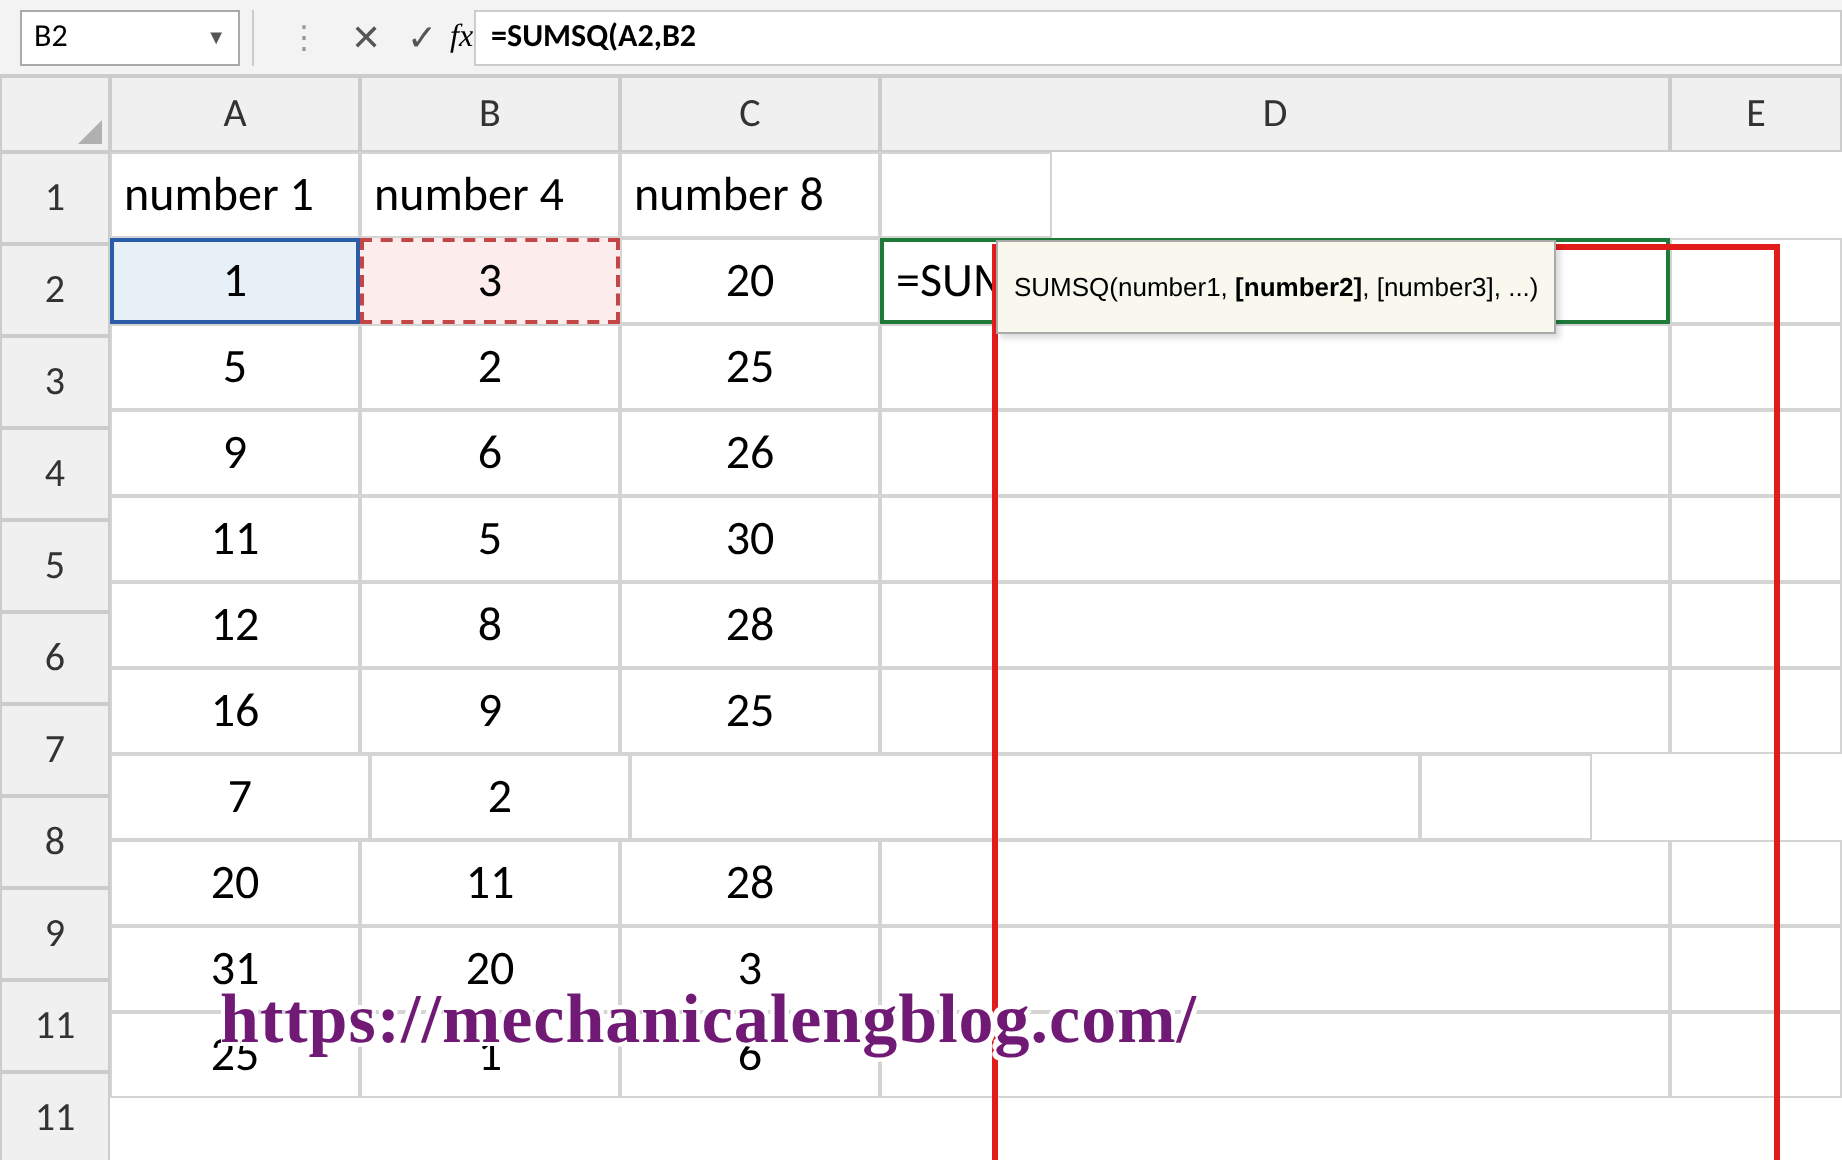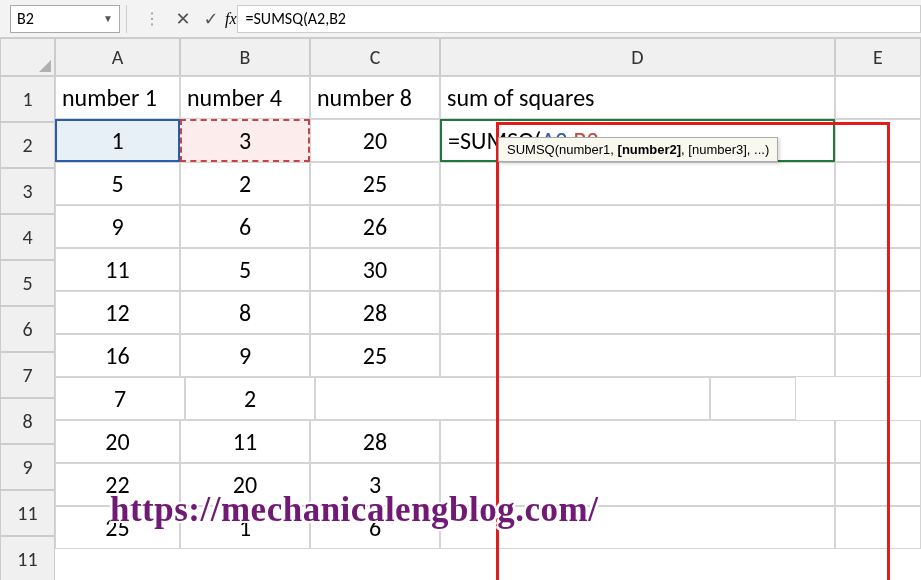--- a/index.html
+++ b/index.html
@@ -6,21 +6,21 @@
   body { font-family: Calibri, Arial, sans-serif; font-size: 20px; background: #fff; width: 921px; height: 580px; overflow: hidden; position: relative; }
 
   
   .formula-bar-row { display: flex; align-items: center; height: 38px; border-bottom: 1px solid #ccc; background: #f3f3f3; padding-left: 10px; }
   .name-box { width: 110px; height: 28px; background: #fff; border: 1px solid #aaa; font-size: 16px; padding: 2px 6px; display: flex; align-items: center; justify-content: space-between; }
   .name-box .dropdown-arrow { font-size: 10px; color: #555; }
   .fb-sep { width: 6px; height: 28px; border-left: 1px solid #ccc; margin: 0 12px 0 6px; }
   .fb-btn { width: 28px; height: 28px; display:flex; align-items:center; justify-content:center; color:#555; font-size: 18px; cursor: pointer; }
   .fb-dots { color: #999; font-size: 16px; letter-spacing: 1px; margin-right:8px; }
   .fx-label { font-style: italic; font-family: 'Times New Roman', serif; font-size: 16px; }
-  .formula-input { flex:1; height: 28px; background:#fff; border:1px solid #ccc; font-size: 16px; padding: 2px 8px; display:flex; align-items:center; }
+  .formula-input { flex:1; height: 28px; background:#fff; border:1px solid #ccc; font-size: 16px; padding: 2px 8px; display:flex; align-items:center;font-weight:bold; }
 
   
   .sheet { display: flex; }
   .corner { width: 55px; height: 38px; border: 1px solid #ccc; background:#f0f0f0; display:flex; align-items:flex-end; justify-content:flex-end; position:relative; }
   .corner::after { content:''; position:absolute; right:3px; bottom:3px; width:0; height:0; border-left:12px solid transparent; border-bottom:12px solid #b0b0b0; }
 
   .colheaders { display:flex; }
   .colh { height:38px; border:1px solid #ccc; background:#f0f0f0; display:flex; align-items:center; justify-content:center; font-size:20px; font-family: Calibri, Arial, sans-serif; color:#333; }
   .colA { width: 125px; }
   .colB { width: 130px; }
@@ -42,21 +42,21 @@
   .ref-a2 { background:#e8f0f7; border:2px solid #2a5ca8 !important; }
   .ref-b2 { background:#fdecec; border:2px dashed #c44545 !important; }
 
   
   .editing { border:2px solid #1f7a3a !important; justify-content:flex-start; padding-left:6px; font-size:24px; position:relative; overflow:visible; }
   .formula-black { color:#000; }
   .formula-blue { color:#2a5ca8; }
   .formula-red { color:#c44545; }
 
   
-  .tooltip { position:absolute; left:498px; top:137px; background:#f8f8ee; border:1px solid #aaa; font-size:13px; padding:4px 8px; white-space:nowrap; font-family: Arial, sans-serif; z-index:5; box-shadow: 2px 2px 3px rgba(0,0,0,.15); }
+  .tooltip { position:absolute; left:498px; top:120px; background:#f8f8ee; border:1px solid #aaa; font-size:13px; padding:15px 8px; white-space:nowrap; font-family: Arial, sans-serif; z-index:5; box-shadow: 2px 2px 3px rgba(0,0,0,.15); }
 
   
   .red-box { position:absolute; left:441px; top:46px; width:394px; height:506px; border:3px solid #e21b1b; pointer-events:none; z-index:4; }
 
   
   .watermark { position:absolute; left:110px; top:490px; font-size:35px; font-family: 'Comic Sans MS', cursive; font-weight:bold; letter-spacing:0.5px; z-index:6; color:#701a75;
     text-shadow: 2px 2px 0 #fff, -2px -2px 0 #fff, 2px -2px 0 #fff, -2px 2px 0 #fff; }
 
 </style>
 </head>
@@ -102,21 +102,20 @@
     <div class="rowh">11</div>
     <div class="rowh">11</div>
   </div>
 
   <div class="grid">
 
     <div class="row">
       <div class="cell colA left header-text">number 1</div>
       <div class="cell colB left header-text">number 4</div>
       <div class="cell colC left header-text">number 8</div>
-      <div class="cell colD left header-text">sum of squares</div>
       <div class="cell colE"></div>
     </div>
 
     <div class="row">
       <div class="cell colA ref-a2">1</div>
       <div class="cell colB ref-b2">3</div>
       <div class="cell colC">20</div>
       <div class="cell colD editing">
         <span class="formula-black">=SUMSQ(</span>
           <span class="formula-blue">A2</span>
@@ -168,21 +167,21 @@
       <div class="cell colE"></div>
     </div>
     <div class="row">
       <div class="cell colA">20</div>
       <div class="cell colB">11</div>
       <div class="cell colC">28</div>
       <div class="cell colD"></div>
       <div class="cell colE"></div>
     </div>
     <div class="row">
-      <div class="cell colA">22</div>
+      <div class="cell colA">31</div>
       <div class="cell colB">20</div>
       <div class="cell colC">3</div>
       <div class="cell colD"></div>
       <div class="cell colE"></div>
     </div>
     <div class="row">
       <div class="cell colA">25</div>
       <div class="cell colB">1</div>
       <div class="cell colC">6</div>
       <div class="cell colD"></div>

